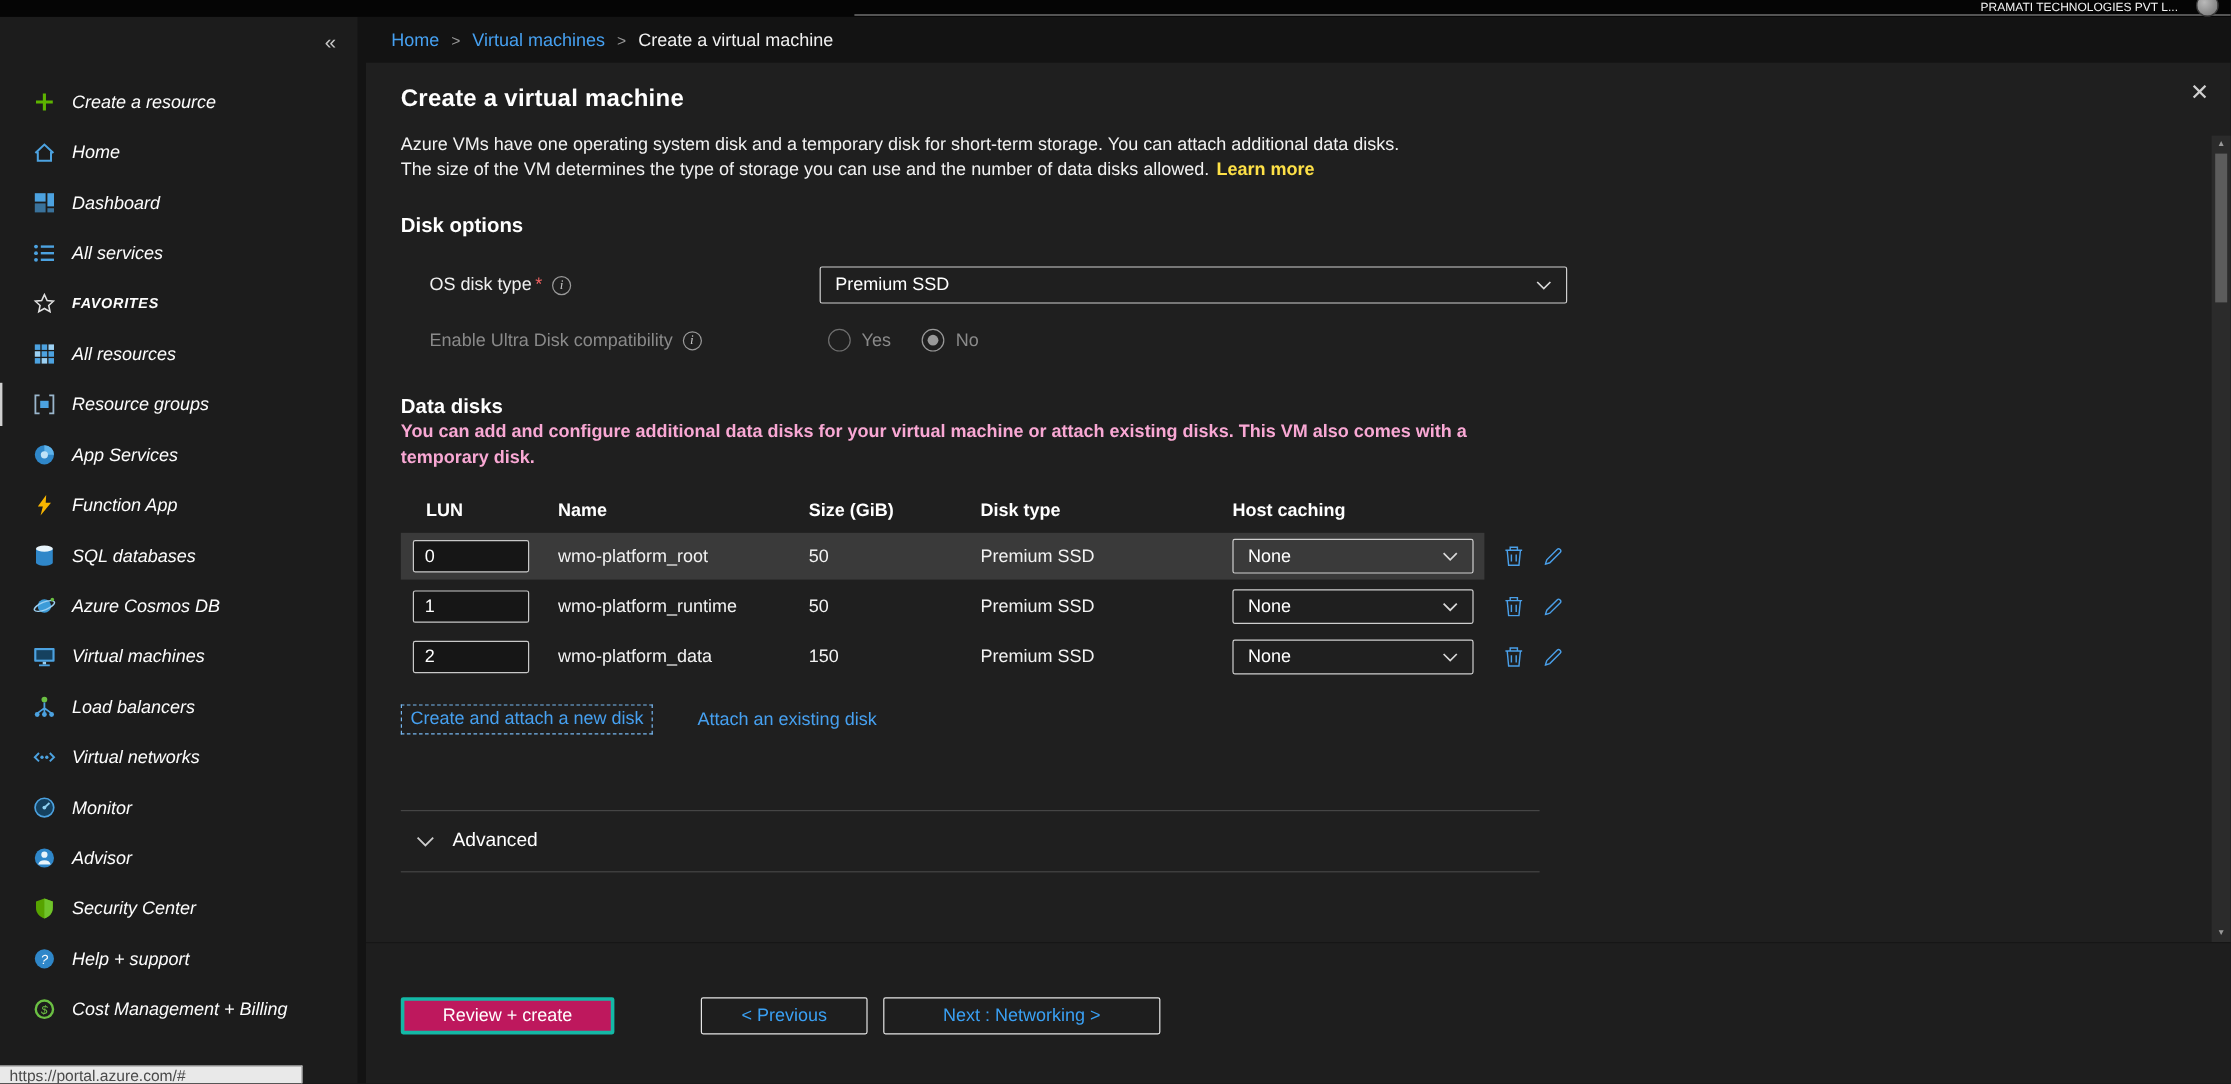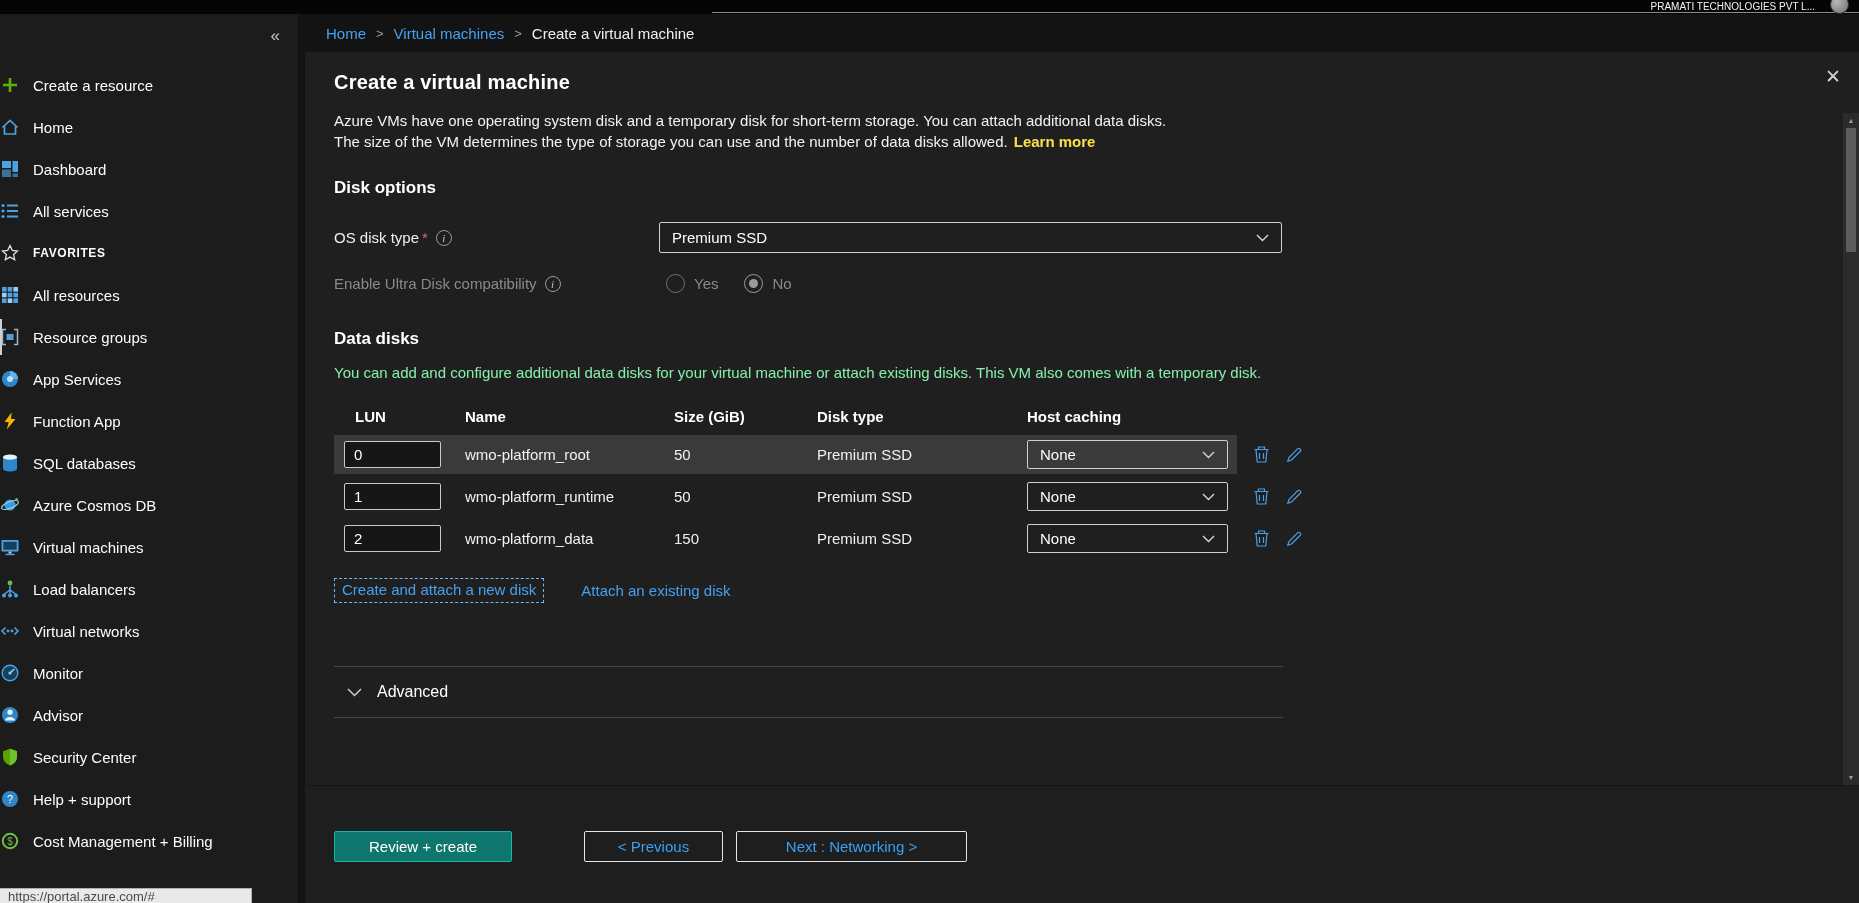--- a/index.html
+++ b/index.html
@@ -15,21 +15,21 @@
   .topbar-rule { position:absolute; top:12px; left:712px; right:0; height:1px; background:#8a8a8a; }
   .tenant-name { position:absolute; top:1px; right:44px; font-size:10px; color:#f5f5f5; white-space:nowrap; }
   .avatar { position:absolute; top:-5px; right:10px; width:19px; height:19px; border-radius:50%;
             background:radial-gradient(circle at 35% 35%, #b9b9b9, #6e6e6e); border:1px solid #3a3a3a; cursor:pointer; }
 
   
   .sidebar { position:absolute; top:14px; bottom:0; left:0; width:298px; background:#1c1c1c; z-index:4; }
   .collapse-btn { position:absolute; top:12px; right:18px; font-size:17px; color:#c8c8c8; cursor:pointer; }
   .nav { position:absolute; top:50px; left:0; right:0; }
   .nav-item { position:relative; height:42px; display:flex; align-items:center; gap:13px;
-              font-size:15px; color:#fdfdfd; cursor:pointer; white-space:nowrap; }
+              padding-left:27px; font-size:15px; color:#fdfdfd; cursor:pointer; white-space:nowrap;font-style:italic; }
   .nav-item.active::before { content:""; position:absolute; left:0; top:3px; bottom:3px; width:2px; background:#cfcfcf; }
   .nav-header { font-size:12px; font-weight:700; letter-spacing:.6px; cursor:default; }
   .nicon { width:20px; height:20px; flex:0 0 20px; display:block; }
 
   
   .breadcrumb-bar { position:absolute; top:14px; left:305px; right:0; height:38px; background:#131313;
                     display:flex; align-items:center; padding-left:21px; font-size:15px; gap:10px; z-index:3; }
   .crumb-link { color:#46a0f0; cursor:pointer; }
   .crumb-sep { color:#9a9a9a; font-size:13px; }
   .crumb-current { color:#f0f0f0; }
@@ -45,42 +45,42 @@
   .intro-line1 { margin-top:-3px; }
   .learn-more { color:#fde047; cursor:pointer; margin-left:6px;font-weight:bold; }
 
   .section-heading { font-size:17px; font-weight:700; color:#ffffff; }
   .h-disk-options { margin-top:26px; }
   .h-data-disks { margin-top:36px; }
 
   .form-row { display:flex; align-items:center; }
   .os-row { margin-top:24px; }
   .ultra-row { margin-top:21px; }
-  .field-label { width:325px; font-size:15px; color:#f0f0f0; display:flex; align-items:center; }
+  .field-label { width:325px; font-size:15px; color:#f0f0f0; display:flex; align-items:center;margin-left:24px; }
   .field-label.disabled { color:#8a8a8a; }
   .req { color:#ef6262; margin-left:3px; }
   .info-icon { width:16px; height:16px; border-radius:50%; border:1px solid #9a9a9a; color:#c8c8c8;
                font-size:11px; font-style:italic; font-family:"Liberation Serif", serif;
                display:inline-flex; align-items:center; justify-content:center; margin-left:8px; cursor:pointer; flex:0 0 16px; }
 
   .dropdown { height:31px; border:1px solid #cfcfcf; border-radius:2px; background:transparent;
               display:flex; align-items:center; justify-content:space-between; padding:0 12px;
               font-size:15px; color:#fff; cursor:pointer; }
   .dropdown.os { width:623px; }
   .dropdown.caching { width:201px; height:29px; }
 
   .radio-group { display:flex; align-items:center; gap:26px; margin-left:7px; }
   .radio-opt { display:flex; align-items:center; gap:9px; color:#8a8a8a; font-size:15px; cursor:pointer; }
   .radio-circle { width:19px; height:19px; border-radius:50%; border:1px solid #6f6f6f; position:relative; flex:0 0 19px; }
   .radio-circle.checked { border-color:#9a9a9a; }
   .radio-circle.checked::after { content:""; position:absolute; inset:4px; border-radius:50%; background:#9a9a9a; }
 
   .ultra-note { margin-top:14px; margin-left:332px; color:#a0a0a0; font-size:15px; }
 
-  .dd-desc { margin-top:13px; font-size:15px; line-height:22px; color:#86efac; max-width:935px; }
+  .dd-desc { font-size:15px; line-height:22px; color:#f9a8d4; max-width:935px;font-weight:bold; }
 
   .grid-cols { display:grid; grid-template-columns:131px 209px 143px 210px 210px; align-items:center; }
   .table-header { margin-top:24px; font-size:15px; font-weight:700; color:#fff; }
   .table-header .th:first-child { padding-left:21px; }
 
   .disk-row { display:flex; align-items:center; height:39px; margin-top:3px; }
   .disk-row.first { margin-top:10px; }
   .row-main { width:903px; height:39px; }
   .disk-row.selected .row-main { background:#3a3a3a; }
   .lun-input { width:97px; height:27px; margin-left:10px; background:#161616; border:1px solid #c8c8c8;
@@ -103,21 +103,21 @@
                display:flex; flex-direction:column; z-index:3; }
   .sb-arrow { height:15px; font-size:7px; color:#9a9a9a; display:flex; align-items:center; justify-content:center; cursor:pointer; }
   .sb-track { flex:1; position:relative; }
   .sb-thumb { position:absolute; top:0; left:3px; right:3px; height:124px; background:#5c5c5c; cursor:pointer; }
 
   
   .footer { position:absolute; left:0; right:0; top:733px; bottom:0; background:#1e1e1e; border-top:1px solid #161616; }
   .footer-buttons { display:flex; align-items:center; margin:45px 0 0 29px; }
   .btn { height:31px; font-size:15px; border-radius:2px; display:flex; align-items:center; justify-content:center;
          cursor:pointer; font-family:"Liberation Sans", sans-serif; white-space:nowrap; }
-  .btn-primary { width:178px; background:#0f766e; border:1px solid #14b8a6; color:#fff; }
+  .btn-primary { width:178px; background:#be185d; border:3px solid #14b8a6; color:#fff; }
   .btn-outline { background:transparent; border:1px solid #e5e5e5; color:#3aa0f3; }
   .btn-previous { width:139px; margin-left:72px; }
   .btn-next { width:231px; margin-left:13px; }
 
   
   .status-tip { position:absolute; left:0; bottom:0; height:15px; min-width:252px; background:#e9e9e9;
                 color:#4a4a4a; font-size:13px; line-height:15px; padding:0 10px 0 8px; z-index:10;
                 border:1px solid #b0b0b0; border-left:none; border-bottom:none; white-space:nowrap; }
 </style>
 </head>

